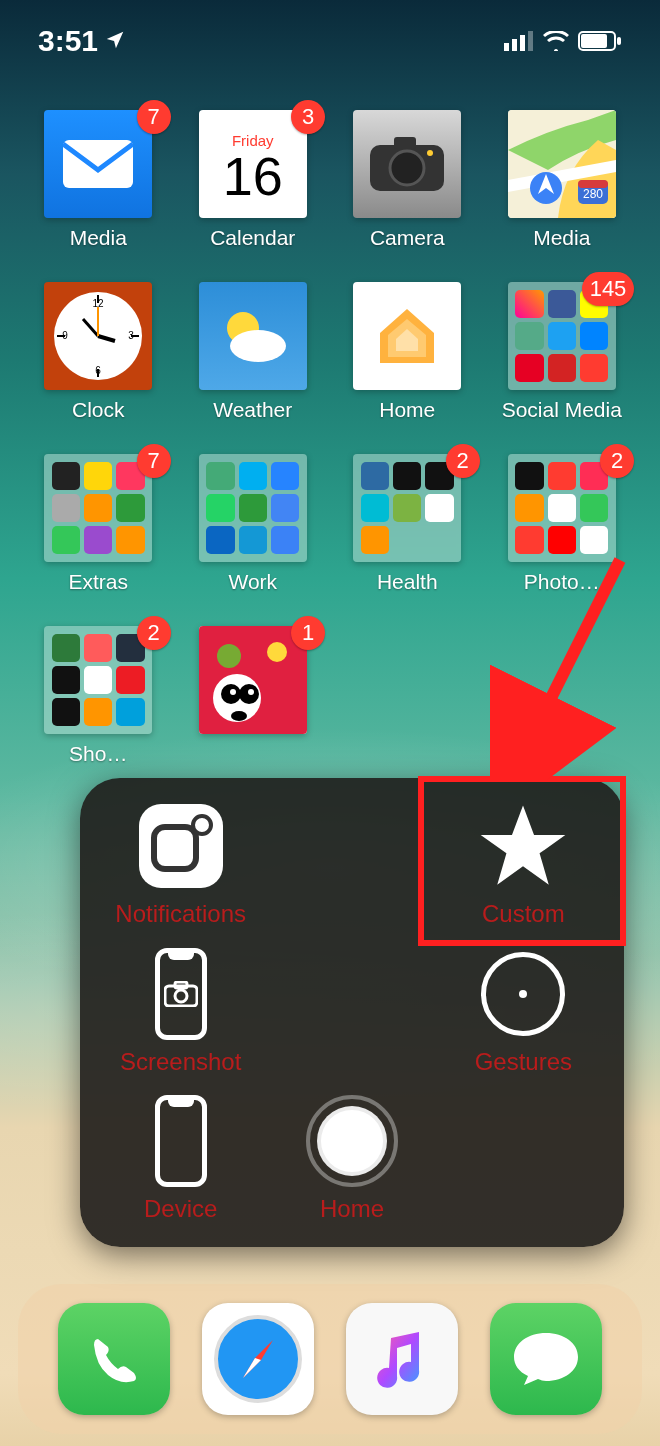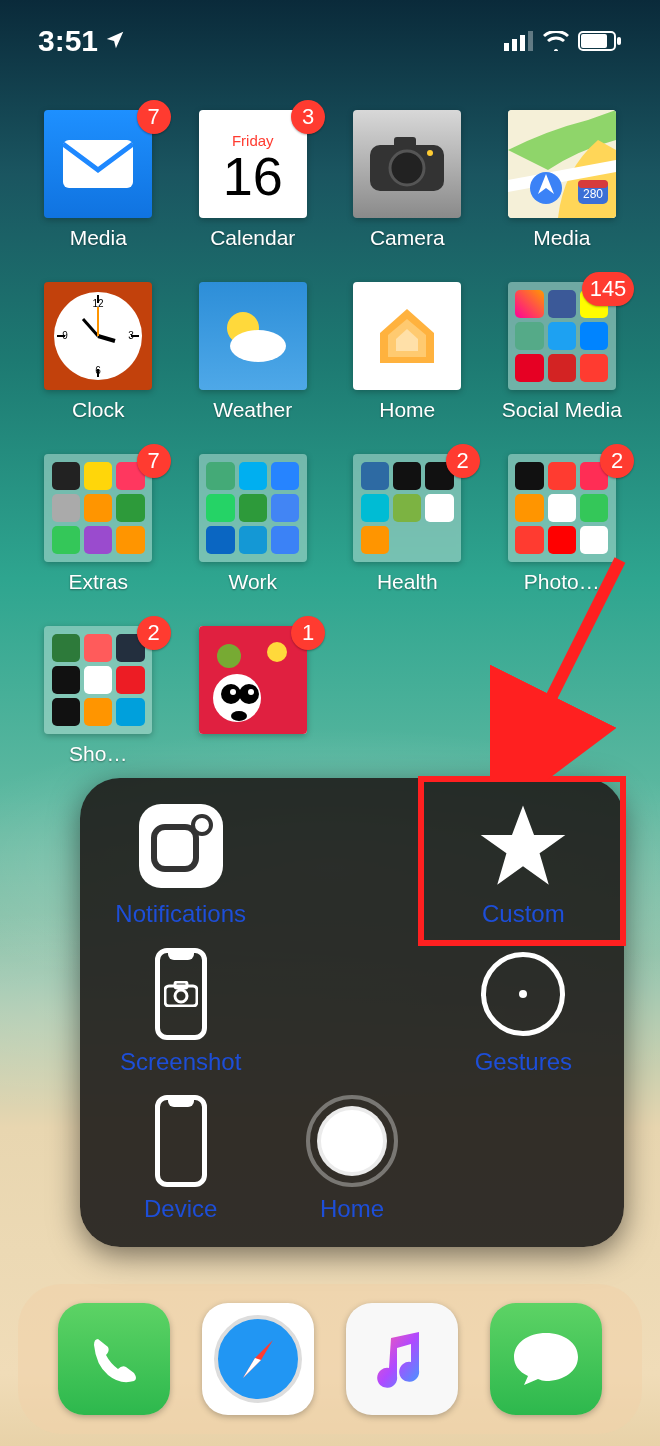--- a/index.html
+++ b/index.html
@@ -126,21 +126,21 @@
     display:flex; flex-direction:column; align-items:center; justify-content:flex-start;
     position:relative;
   }
   .at-icon {
     width:96px; height:96px;
     display:flex; align-items:center; justify-content:center;
   }
   .at-label {
     margin-top:6px;
     font-size:24px;
-    color:#1d4ed8;
+    color:#b91c1c;
     text-align:center;
     line-height:1.15;
   }
   .at-notify {
     background:#fff; border-radius:22px; width:84px; height:84px;
     position:relative;
   }
   .at-notify::after {
     content:''; position:absolute; top:10px; right:10px;
     width:22px; height:22px; border-radius:50%;

